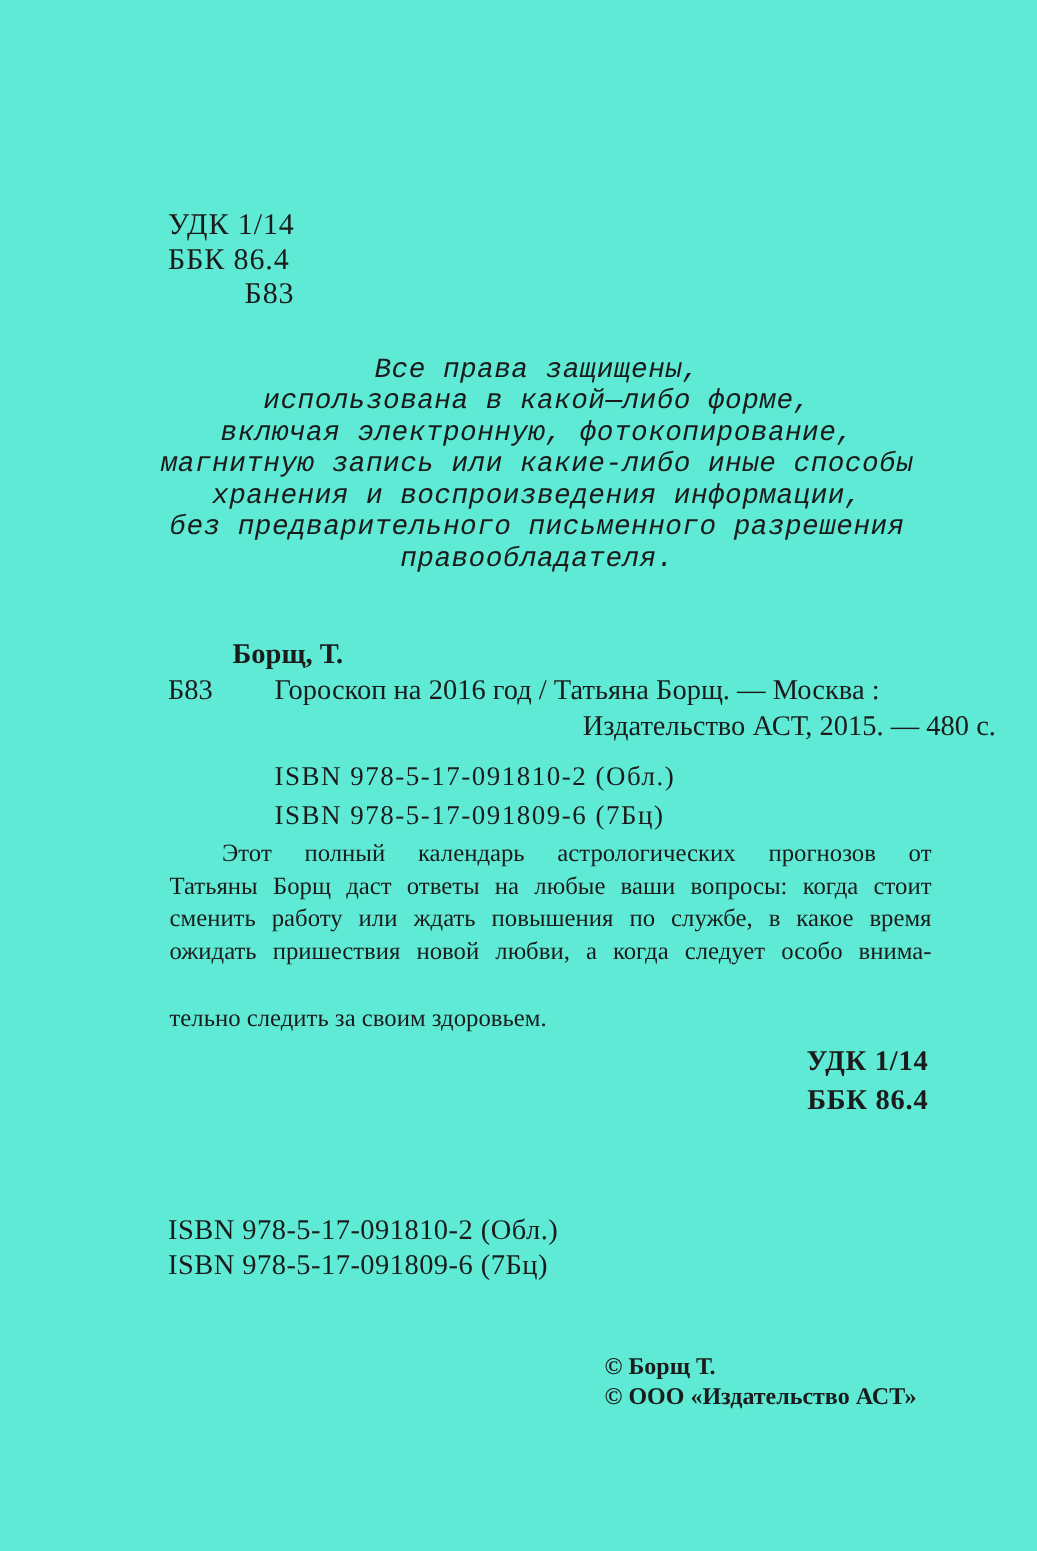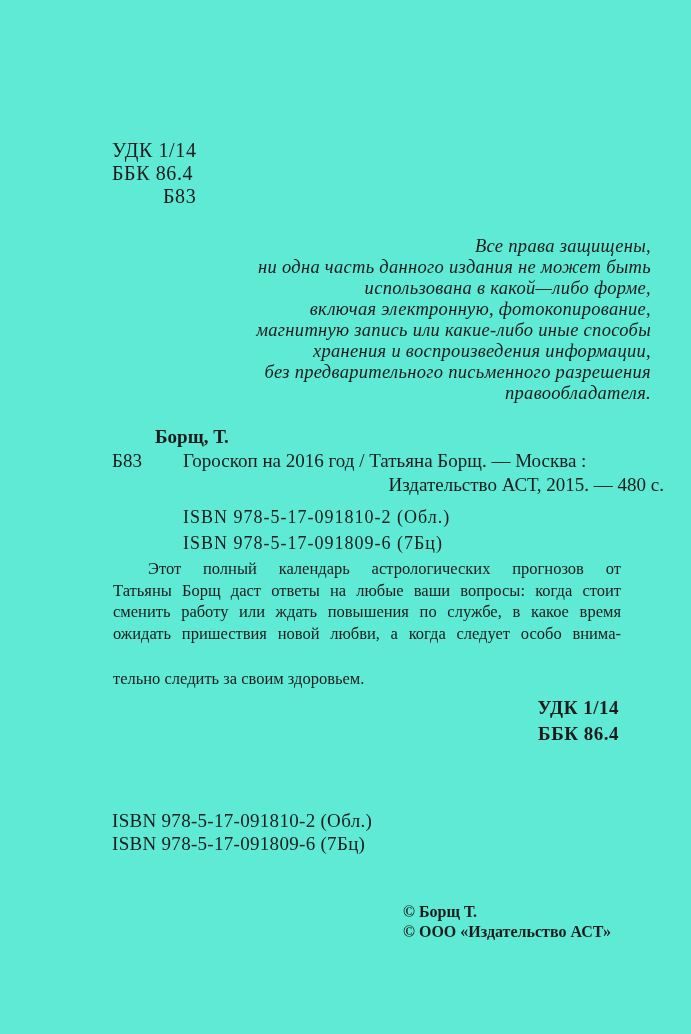--- a/index.html
+++ b/index.html
@@ -24,25 +24,26 @@
     white-space: nowrap;
   }
   .top-codes .indent { padding-left: 51px; }
 
   
   .rights {
     position: absolute;
     left: 65px;
     top: 236px;
     width: 586px;
-    text-align: right;
+    text-align: center;
     font-style: italic;
     font-size: 18.5px;
     line-height: 21px;
     letter-spacing: 0.3px;
+    font-family: Liberation Mono, monospace;
   }
 
   
   .catalog {
     position: absolute;
     left: 0;
     top: 425px;
     width: 664px;
     font-size: 19px;
     line-height: 24px;
@@ -116,21 +117,20 @@
 <div class="page">
 
   <div class="top-codes">
     <div>УДК 1/14</div>
     <div>ББК 86.4</div>
     <div class="indent">Б83</div>
   </div>
 
   <div class="rights">
     <div>Все права защищены,</div>
-    <div>ни одна часть данного издания не может быть</div>
     <div>использована в какой—либо форме,</div>
     <div>включая электронную, фотокопирование,</div>
     <div>магнитную запись или какие-либо иные способы</div>
     <div>хранения и воспроизведения информации,</div>
     <div>без предварительного письменного разрешения</div>
     <div>правообладателя.</div>
   </div>
 
   <div class="catalog">
     <div class="author">Борщ, Т.</div>

